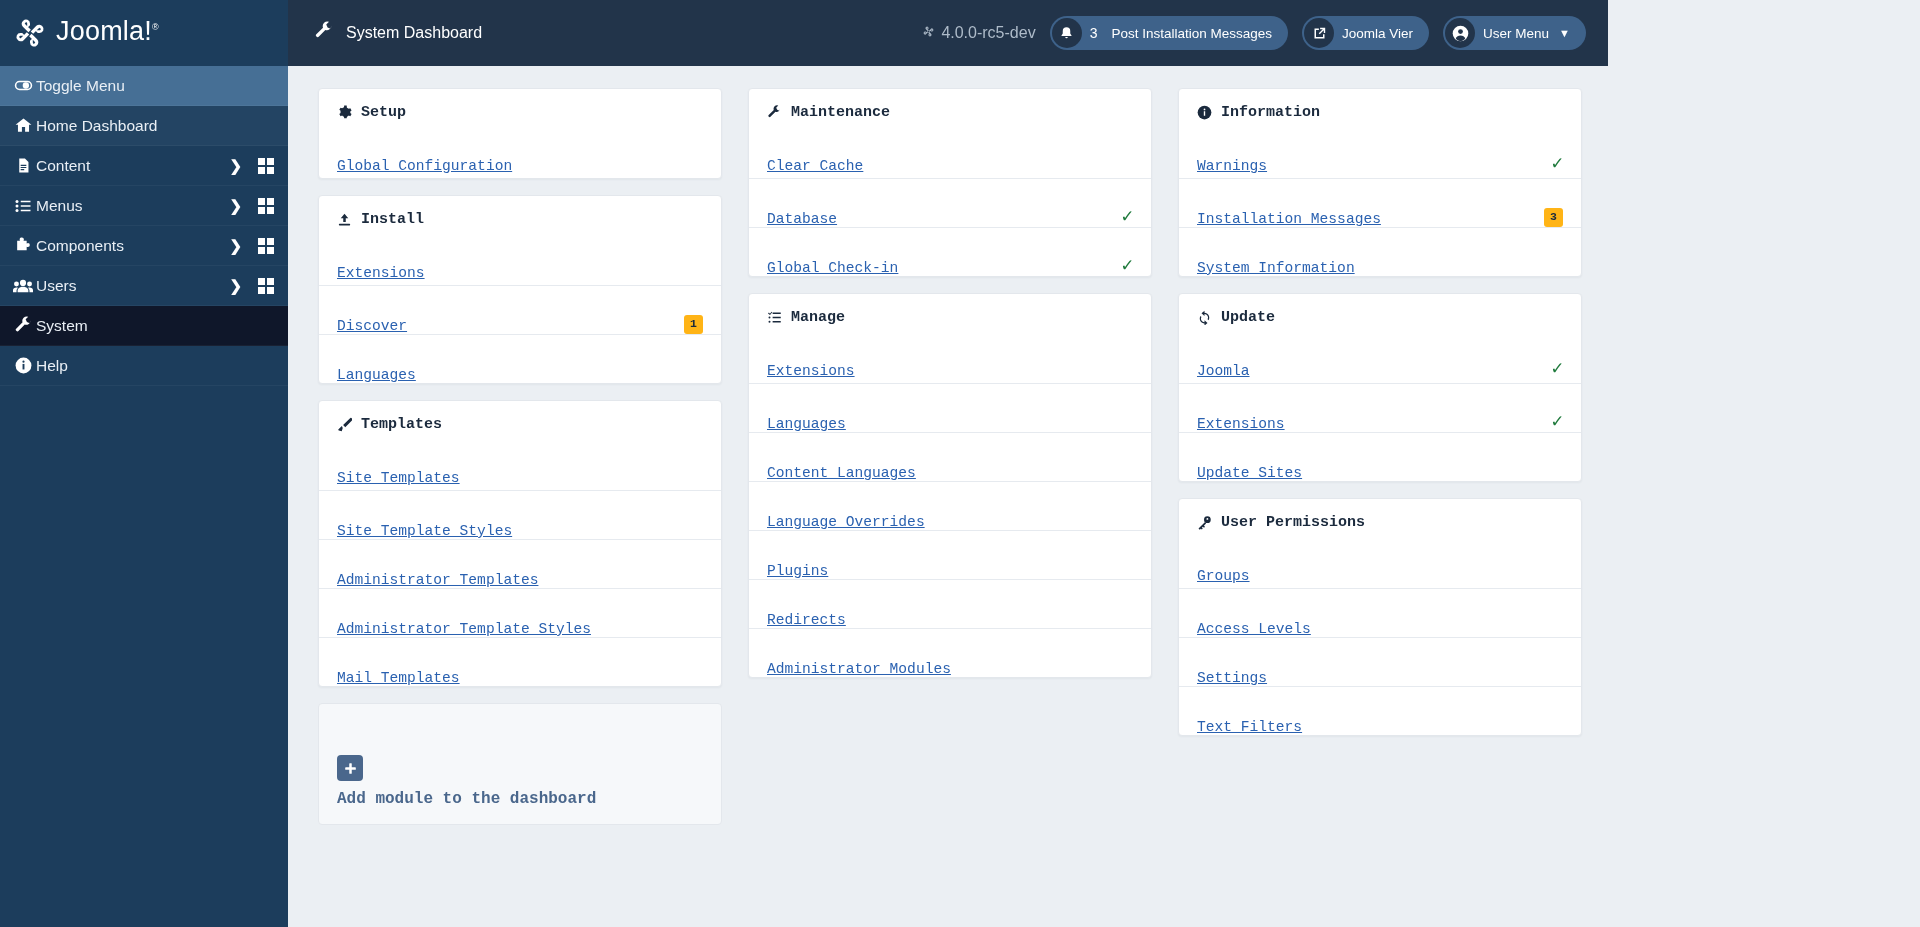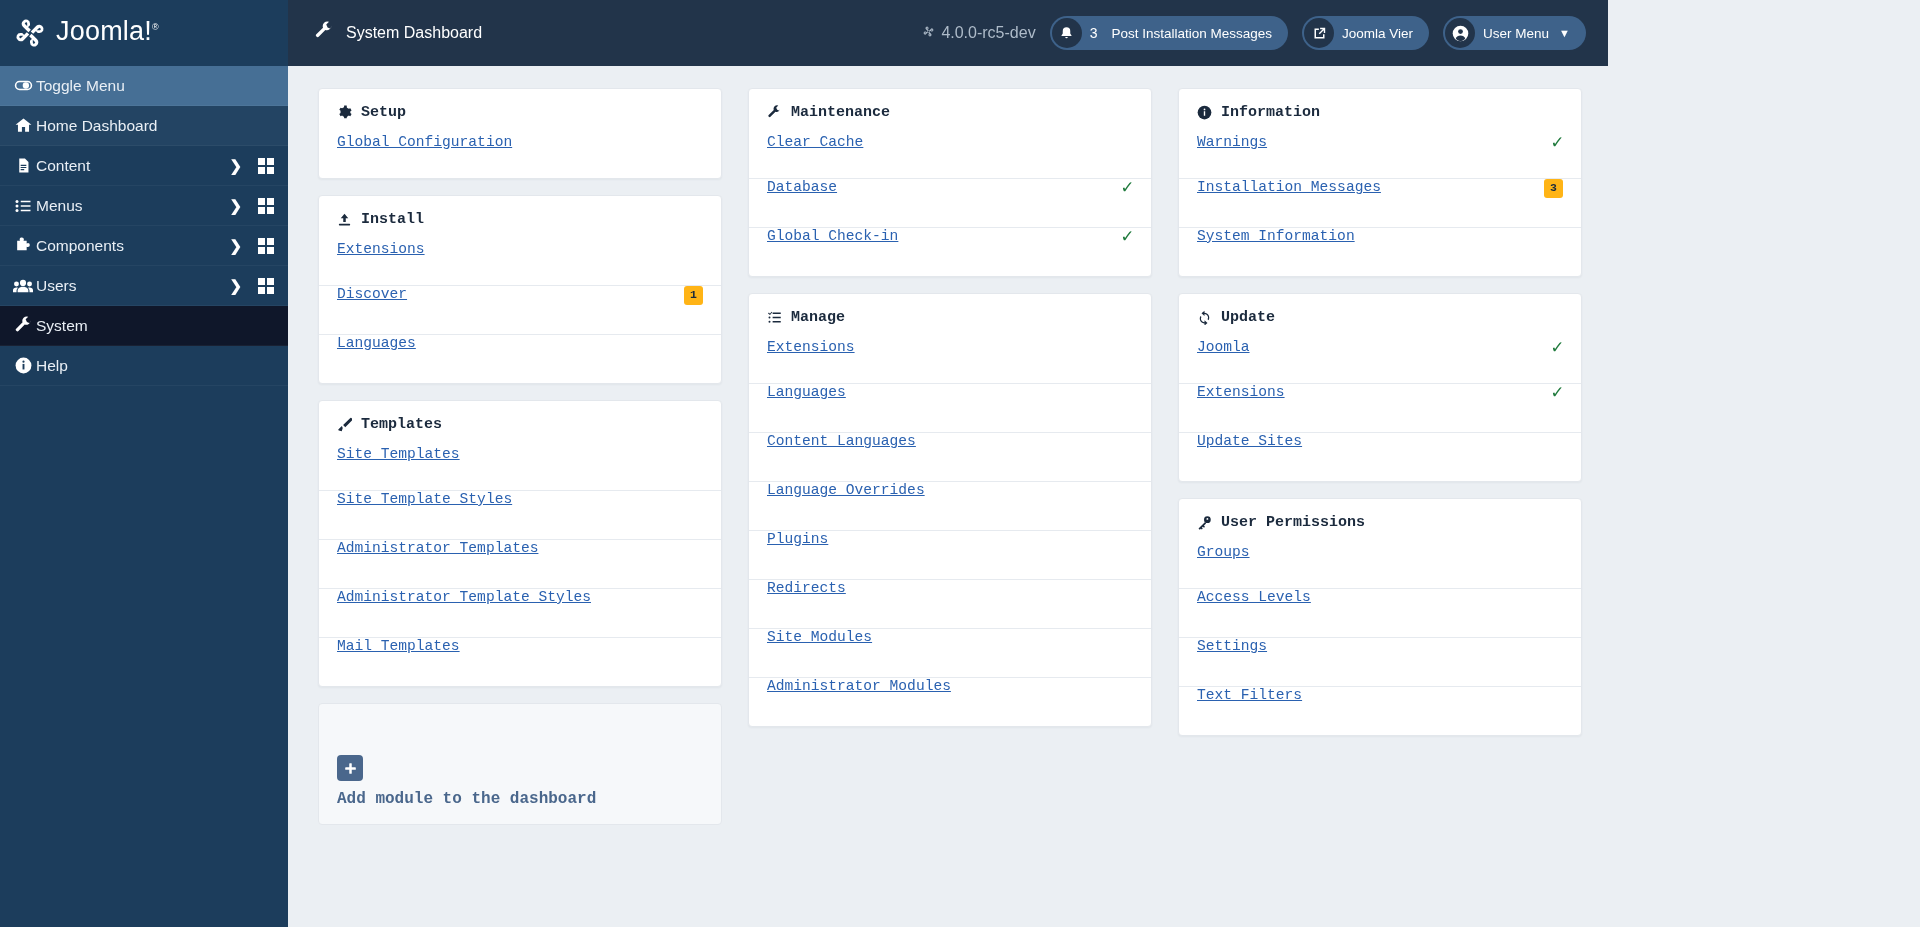--- a/index.html
+++ b/index.html
@@ -104,21 +104,21 @@
     overflow: hidden;
   }
   .card-head {
     display: flex; align-items: center; gap: 9px;
     padding: 15px 18px 13px 18px;
     font-size: 15px; font-weight: bold; color: #1b2a3d;
   }
   .card-head .hico { display: flex; align-items: center; color: #1b2a3d; }
   .card-list { display: flex; flex-direction: column; }
   .row {
-    display: flex; align-items: flex-start;
+    display: flex; align-items: flex-end;
     min-height: 49px; padding: 0 18px;
     border-top: 1px solid #e6eaef;
     cursor: pointer;
   }
   .card-list .row:first-child { border-top: none; padding-bottom: 4px; min-height: 44px; }
   .row a.link {
     color: #2a61b0; font-size: 14.6px;
     text-decoration: underline; cursor: pointer;
   }
   .row .tail { margin-left: auto; display: flex; align-items: center; }
@@ -495,23 +495,20 @@
             <div class="row">
                 <a class="link">Language Overrides</a>
               </div>
             <div class="row">
                 <a class="link">Plugins</a>
               </div>
             <div class="row">
                 <a class="link">Redirects</a>
               </div>
             <div class="row">
-                <a class="link">Site Modules</a>
-              </div>
-            <div class="row">
                 <a class="link">Administrator Modules</a>
               </div>
           </div>
         </div>
 
       </section>
 
       <section class="col">
 
         <div class="card">

